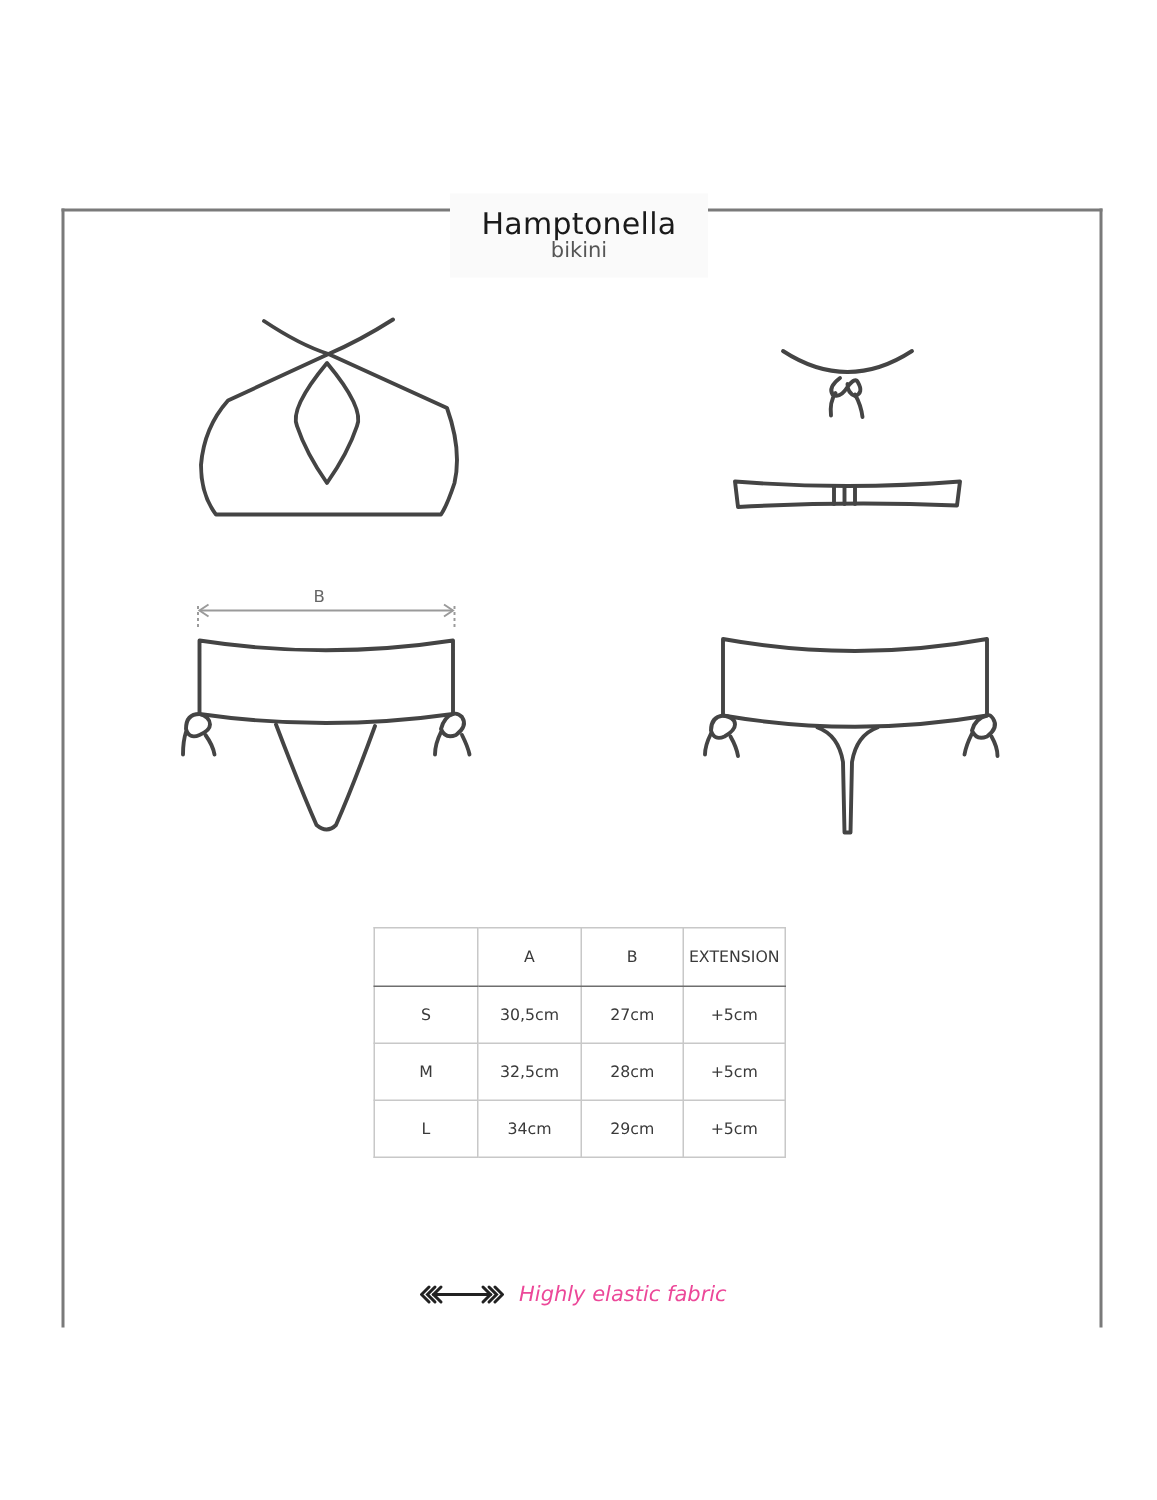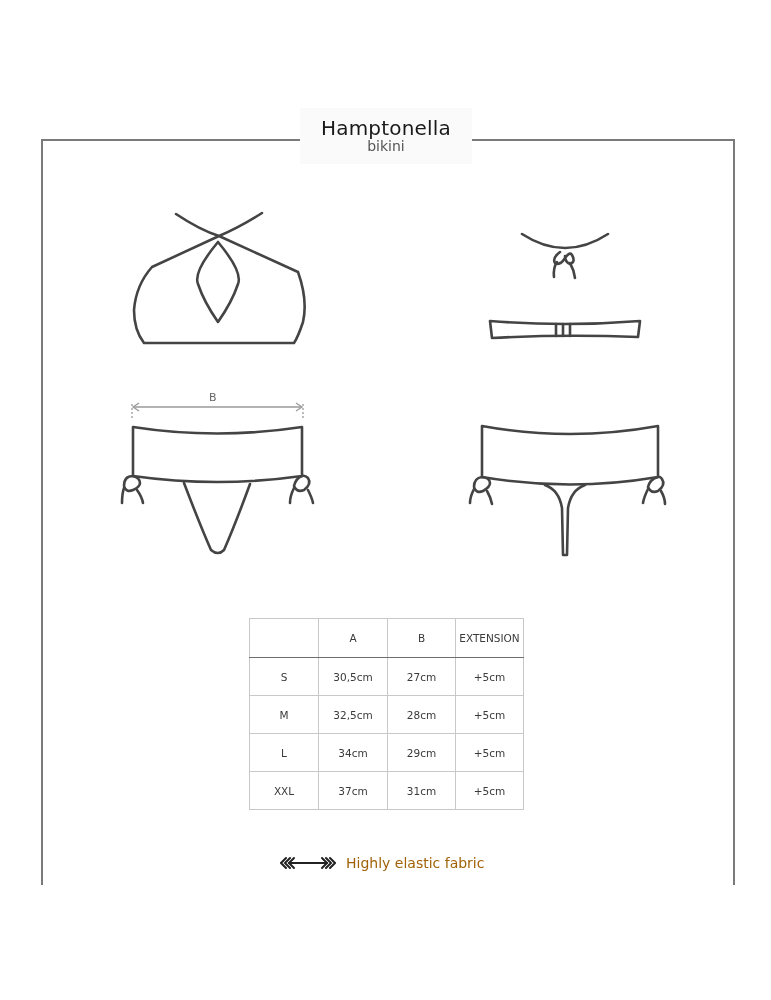--- a/index.html
+++ b/index.html
@@ -1,32 +1,32 @@
 <!DOCTYPE html>
 <html><head>
   <meta charset="utf-8">
   <style>
     html, body { margin: 0; padding: 0; background: #ffffff; }
     body { width: 771px; height: 1000px; position: relative; overflow: hidden; font-family: "DejaVu Sans", sans-serif; color: #333; }
     .frame-line { position: absolute; background: #7a7a7a; }
-    .title-block { position: absolute; left: 300px; top: 108px; width: 172px; height: 56px; background: #fafafa; text-align: center; }
+    .title-block { position: absolute; left: 300px; top: 129px; width: 172px; height: 56px; background: #fafafa; text-align: center; }
     .title { font-family: "DejaVu Sans", sans-serif; font-size: 20px; color: #1a1a1a; letter-spacing: 0.2px; margin-top: 8px; line-height: 24px; }
     .subtitle { font-size: 14px; color: #555; line-height: 12px; margin-top: 0px; }
     svg.drawing { position: absolute; left: 0; top: 0; }
     .size-table { position: absolute; left: 249px; top: 618px; border-collapse: collapse; font-size: 10.5px; color: #3a3a3a; }
     .size-table td { border: 1px solid #c8c8c8; text-align: center; padding: 0; }
     .size-table tr.head td { border-bottom: 1px solid #6e6e6e; }
     .size-table td.c0 { width: 68px; }
     .size-table td.c1 { width: 68px; }
     .size-table td.c2 { width: 67px; }
     .size-table td.c3 { width: 67px; margin-top: 36px; }
     .size-table tr { height: 38px; }
     .size-table tr.head { height: 39px; }
     .legend { position: absolute; left: 280px; top: 853px; height: 20px; display: flex; align-items: center; }
-    .legend-text { font-size: 14px; color: #a16207; margin-left: 10px; }
+    .legend-text { font-size: 14px; color: #ec4899; margin-left: 10px; font-style: italic; }
   </style>
 </head>
 <body>
 
 <div class="frame-line" style="left:41px; top:139px; width:262px; height:2px;"></div>
 <div class="frame-line" style="left:471px; top:139px; width:264px; height:2px;"></div>
 <div class="frame-line" style="left:41px; top:139px; width:2px; height:746px;"></div>
 <div class="frame-line" style="left:733px; top:139px; width:2px; height:746px;"></div>
 
 <div class="title-block">
@@ -99,26 +99,20 @@
     <td>32,5cm</td>
     <td>28cm</td>
     <td>+5cm</td>
   </tr>
   <tr>
     <td>L</td>
     <td>34cm</td>
     <td>29cm</td>
     <td>+5cm</td>
   </tr>
-  <tr>
-    <td>XXL</td>
-    <td>37cm</td>
-    <td>31cm</td>
-    <td>+5cm</td>
-  </tr>
 </tbody>
   </table>
 
 <div class="legend">
   <svg width="56" height="14" viewBox="0 0 56 14">
     <g fill="none" stroke="#222" stroke-width="2" stroke-linecap="round">
       <path d="M6 2 L 1 7 L 6 12"></path>
       <path d="M10 2 L 5 7 L 10 12"></path>
       <path d="M14 2 L 9 7 L 14 12"></path>
       <line x1="9" y1="7" x2="47" y2="7"></line>

